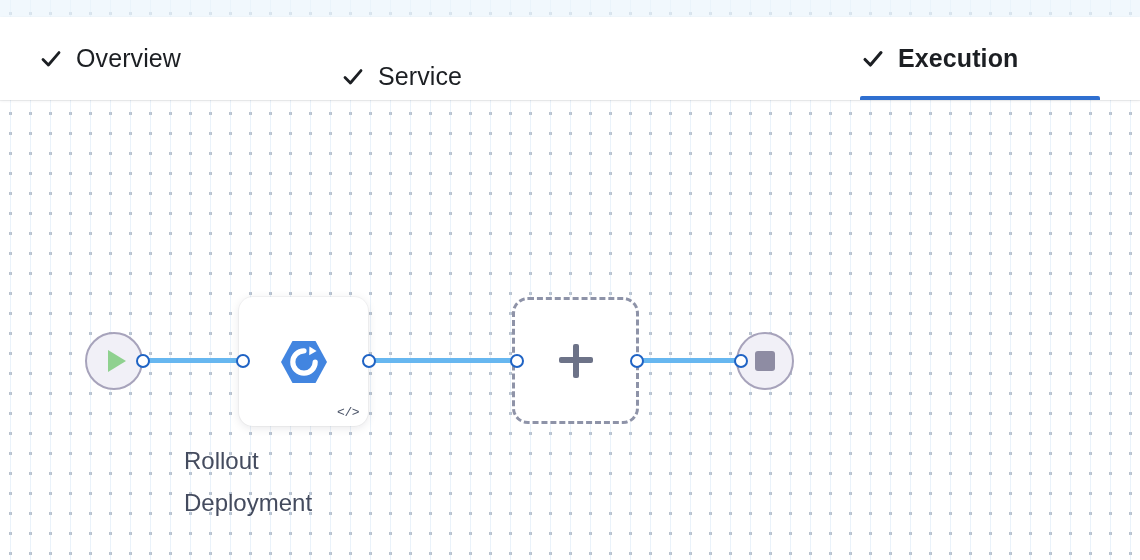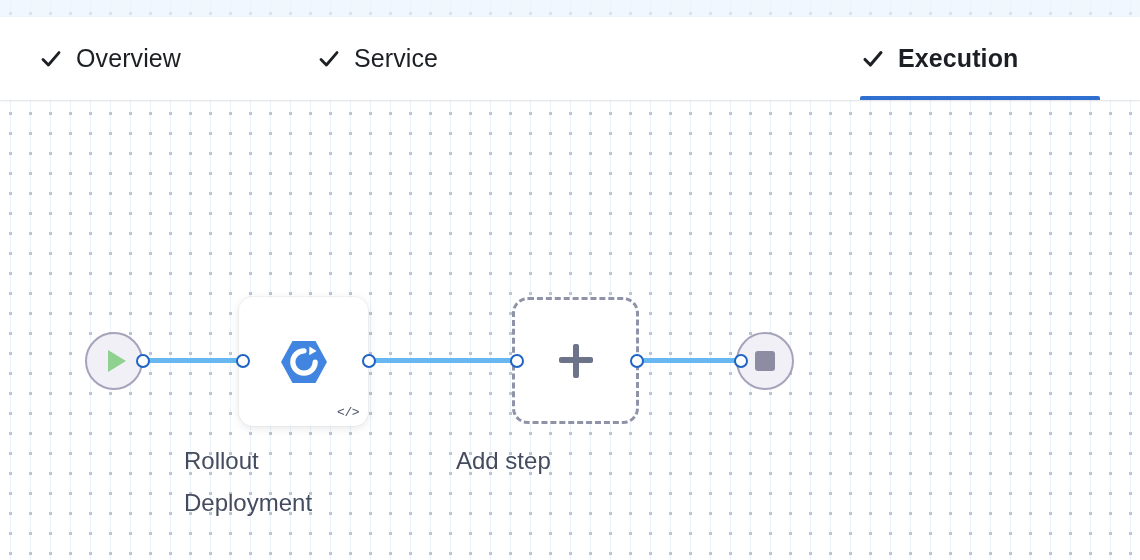--- a/index.html
+++ b/index.html
@@ -91,21 +91,21 @@
     height: 4px;
     width: 100%;
     background: #2f6fd0;
     border-radius: 2px 2px 0 0;
     display: none;
   }
   .tab.active .underline { display: block; }
 
   
   #tab-0 { left: 38px;  width: 172px; }
-  #tab-1 { left: 316px; width: 146px; }
+  #tab-1 { left: 340px; width: 146px; margin-top: 18px; }
   #tab-2 { left: 580px; width: 224px; }
   #tab-3 { left: 860px; width: 240px; }
 
   
   .flow { position: absolute; left:0; top:0; width: 1140px; height: 560px; }
 
   .edge {
     position: absolute;
     height: 5px;
     background: #67b7f0;
@@ -305,17 +305,16 @@
     <div class="handle" style="left:510px; top:354px;"></div>
     <div class="handle" style="left:630px; top:354px;"></div>
 
     <div class="round-node" id="end-node">
       <div class="stop-sq"></div>
     </div>
     <div class="handle" style="left:734px; top:354px;"></div>
 
     <div class="node-label" id="label-step">Rollout
 Deployment</div>
-    <div class="node-label" id="label-add">Add step</div>
 
   </div>
 
 </div>
 
 </body></html>

